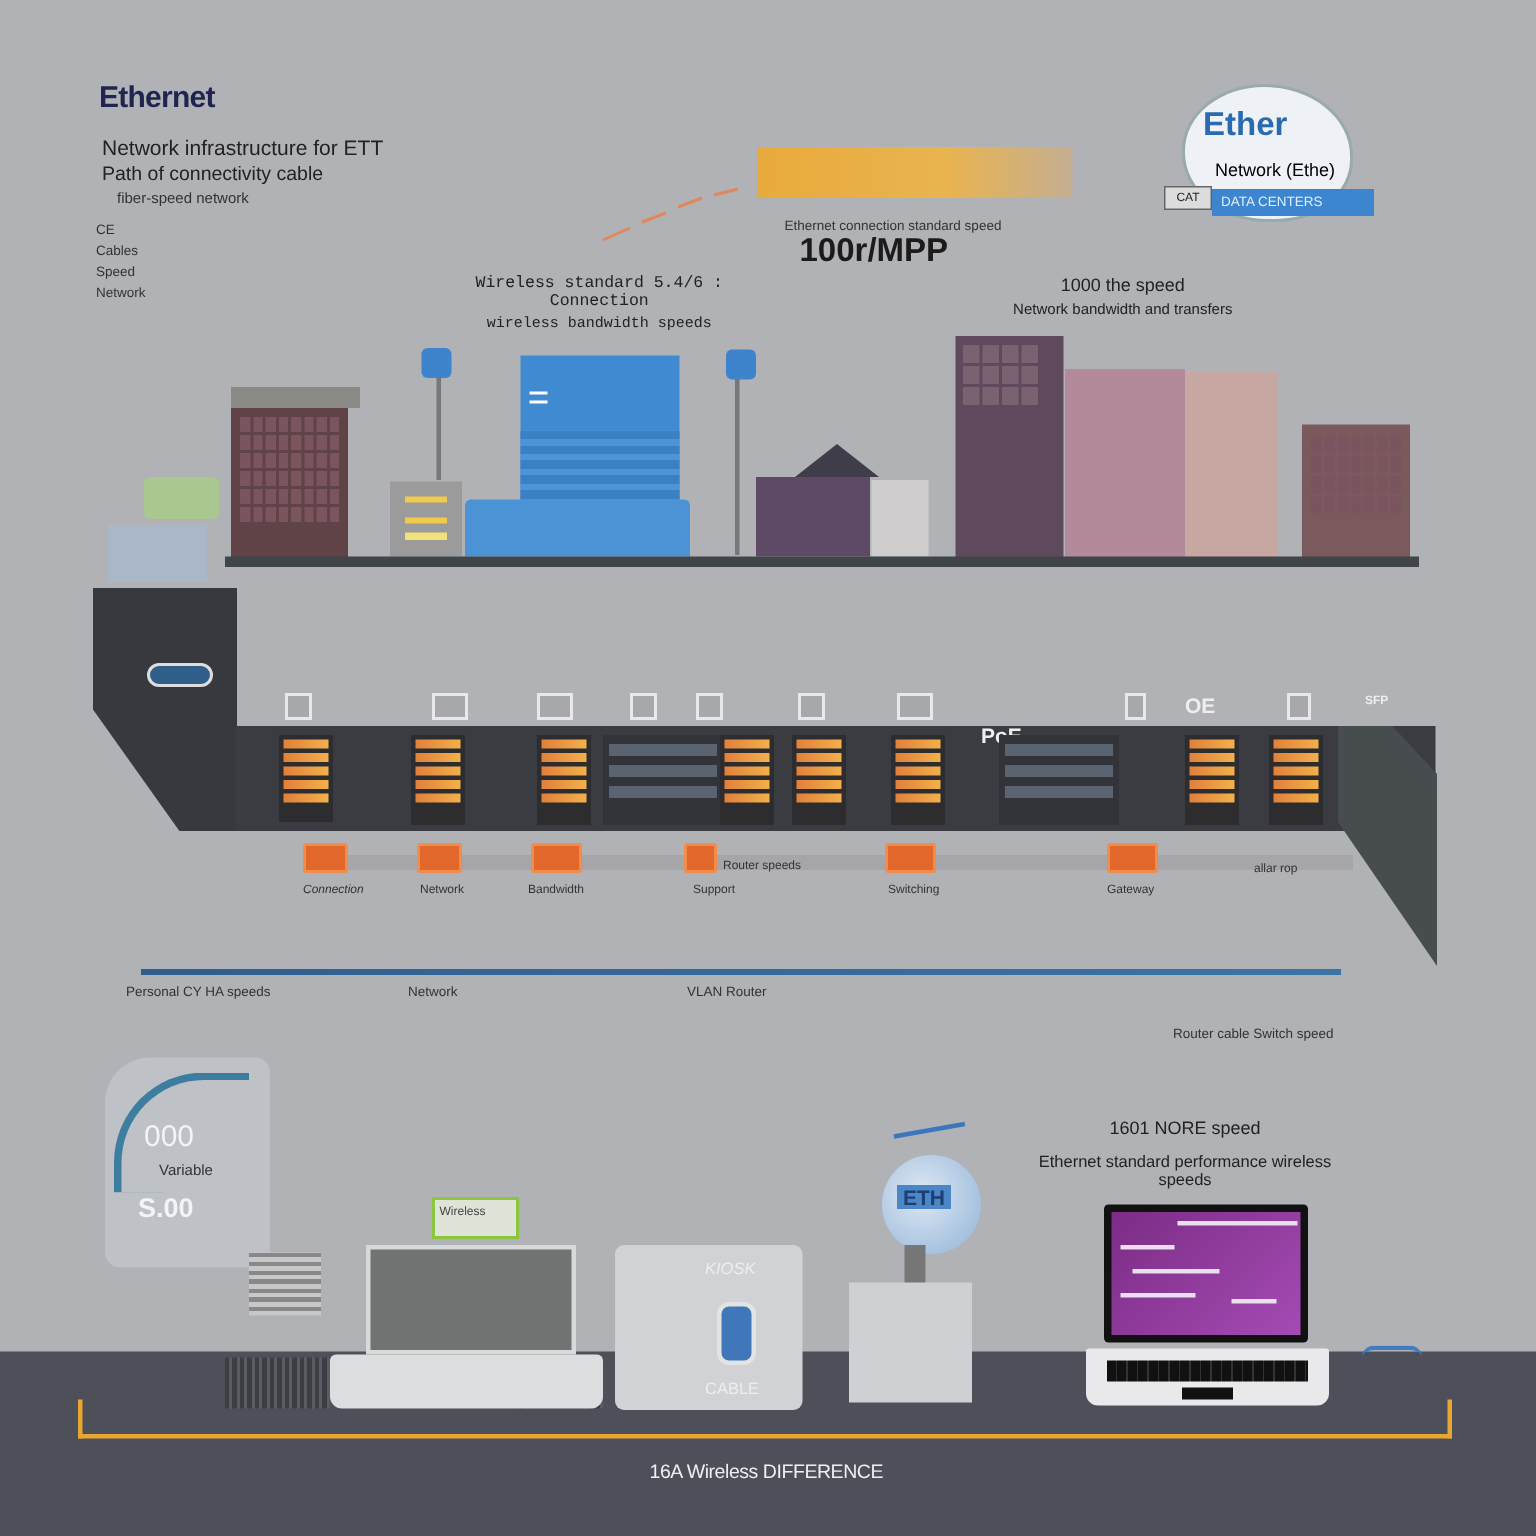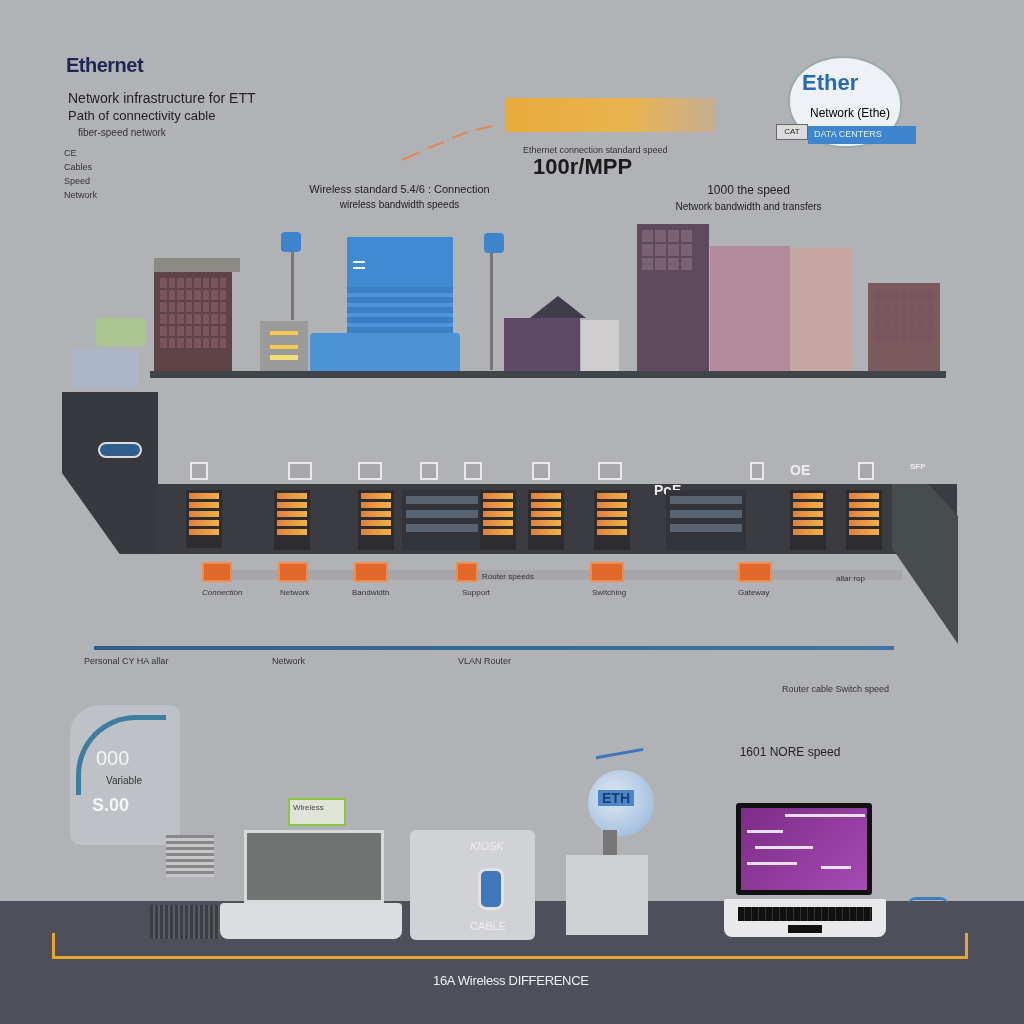--- a/index.html
+++ b/index.html
@@ -21,21 +21,21 @@
   .dash-trail { left: 400px; top: 120px; width: 110px; height: 45px; }
 
   .badge { left: 782px; top: 56px; width: 130px; height: 100px; }
   .badge-cloud { position: absolute; left: 6px; top: 0; width: 114px; height: 92px; background: #eef1f5;
     border-radius: 48% 52% 45% 50%; border: 2px solid #9aa; }
   .badge-title { position: absolute; left: 20px; top: 14px; font-size: 22px; font-weight: bold; color: #2a6bb0; }
   .badge-sub { position: absolute; left: 28px; top: 50px; font-size: 12px; color: #000000; }
   .badge-ribbon { position: absolute; left: 26px; top: 70px; width: 108px; height: 18px; background: #3d86cf; color: #dfeeff; font-size: 9px; padding: 3px 6px; }
   .badge-tag { position: absolute; left: -6px; top: 68px; width: 32px; height: 16px; background: #dcdcdc; border: 1px solid #666; font-size: 8px; text-align: center; line-height: 14px; }
 
-  .mid-caption-l { left: 292px; top: 183px; font-size: 11px; color: #222; text-align: center; width: 215px; }
+  .mid-caption-l { left: 292px; top: 183px; font-size: 11px; color: #222; text-align: center; width: 215px; font-family: Liberation Mono, monospace; }
   .mid-caption-l .b { font-size: 10px; display: block; margin-top: 4px; }
   .mid-caption-r { left: 656px; top: 183px; font-size: 12px; color: #222; text-align: center; width: 185px; }
   .mid-caption-r .b { font-size: 10px; display: block; margin-top: 4px; }
 
   
   .street { left: 150px; top: 371px; width: 796px; height: 7px; background: #3f4548; }
   .bldg { position: absolute; }
   .win-grid { position: absolute; display: grid; gap: 2px; }
   .win-grid i { display: block; background: #7a5560; }
 
@@ -364,21 +364,21 @@
   <div class="conn-label" style="left:218px;">Network</div>
   <div class="conn-label" style="left:290px;">Bandwidth</div>
   <div class="conn-label" style="left:400px;">Support</div>
   <div class="conn-label" style="left:530px;">Switching</div>
   <div class="conn-label" style="left:676px;">Gateway</div>
   <div class="conn-label" style="left:420px;top:180px;">Router speeds</div>
   <div class="conn-label" style="left:774px;top:182px;">allar rop</div>
 </div>
 
 <div class="abs blue-line"></div>
-<div class="axis-lbl" style="left:84px;">Personal CY HA allar</div>
+<div class="axis-lbl" style="left:84px;">Personal CY HA speeds</div>
 <div class="axis-lbl" style="left:272px;">Network</div>
 <div class="axis-lbl" style="left:458px;">VLAN Router</div>
 <div class="axis-lbl" style="left:782px;margin-top:28px;">Router cable Switch speed</div>
 
 <div class="abs floor"></div>
 
 <div class="abs bubble-left">
   <div class="arc"></div>
   <div class="n1">000</div>
   <div class="n2">Variable</div>
@@ -406,20 +406,21 @@
 
 <div class="abs globe-arc"></div>
 <div class="abs globe">
   <span>ETH</span>
 </div>
 <div class="abs pedestal-neck"></div>
 <div class="abs pedestal"></div>
 
 <div class="abs right-caption">
   <span>1601 NORE speed</span>
+  <span class="b">Ethernet standard performance wireless speeds</span>
 </div>
 
 <div class="abs laptop2">
   <div class="screen">
     <div class="screen-inner">
       <i style="left:44px;top:6px;width:80px;"></i>
       <i style="left:6px;top:22px;width:36px;"></i>
       <i style="left:14px;top:38px;width:58px;"></i>
       <i style="left:6px;top:54px;width:50px;"></i>
       <i style="left:80px;top:58px;width:30px;"></i>

